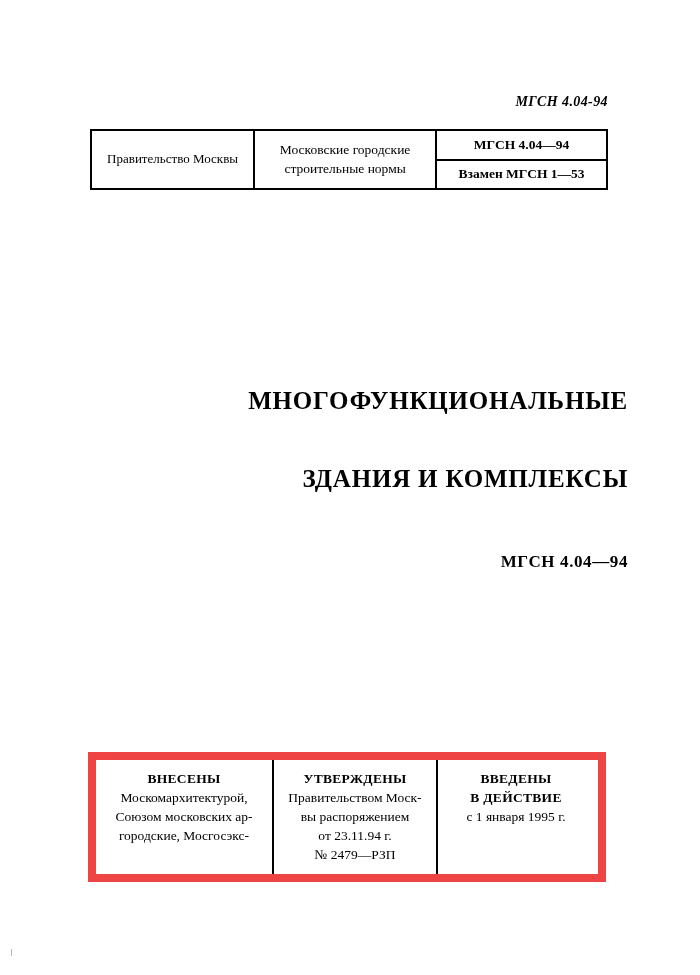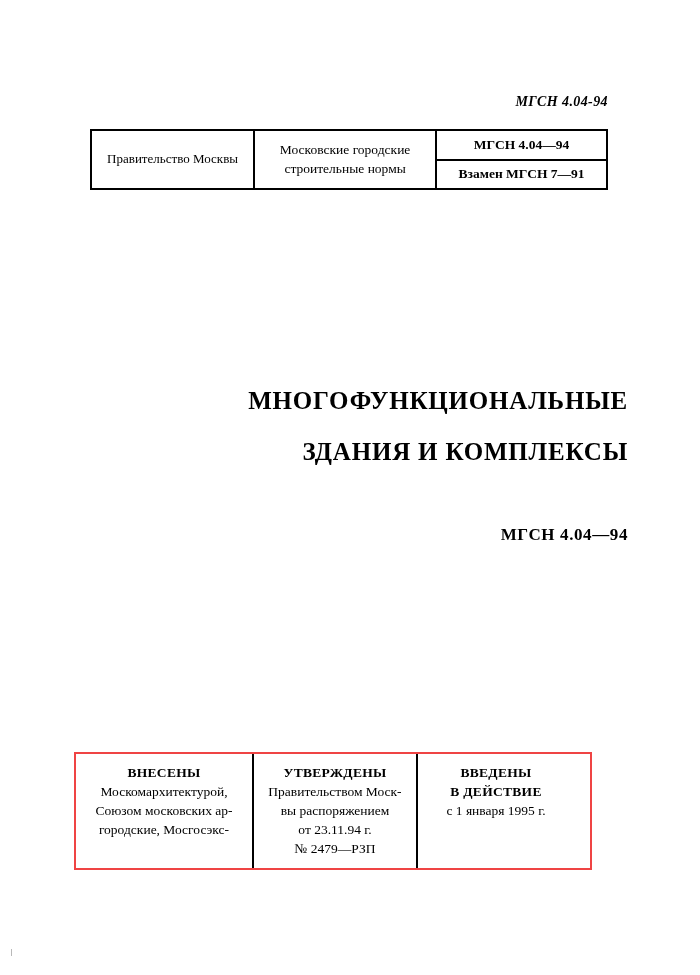--- a/index.html
+++ b/index.html
@@ -94,36 +94,36 @@
     width: 612px;
     text-align: right;
   }
   .title-line {
     font-size: 25px;
     font-weight: bold;
     letter-spacing: 0.8px;
     line-height: 30px;
   }
   .title-line.second {
-    margin-top: 21px;
+    margin-top: 48px;
   }
   .title-code {
     margin-top: 58px;
     font-size: 17px;
     font-weight: bold;
     letter-spacing: 0.6px;
   }
 
   
   .bottom-table {
     position: absolute;
     top: 752px;
-    left: 74px;
+    left: 88px;
     width: 518px;
-    border: 2px solid #ef4444;
+    border: 8px solid #ef4444;
     display: flex;
     box-sizing: border-box;
     background: #fff;
   }
   .bt-col {
     box-sizing: border-box;
     padding: 9px 5px 10px;
     text-align: center;
   }
   .bt-col-1 {
@@ -179,21 +179,21 @@
       <div class="tt-line">Правительство Москвы</div>
     </div>
 
     <div class="tt-col tt-col-2">
       <div class="tt-line">Московские городские</div>
       <div class="tt-line">строительные нормы</div>
     </div>
 
     <div class="tt-col tt-col-3">
       <div class="tt-sub top">МГСН 4.04—94</div>
-      <div class="tt-sub">Взамен МГСН 7—91</div>
+      <div class="tt-sub">Взамен МГСН 1—53</div>
     </div>
 
   </div>
 
   <div class="title-block">
     <div class="title-line">МНОГОФУНКЦИОНАЛЬНЫЕ</div>
     <div class="title-line second">ЗДАНИЯ И КОМПЛЕКСЫ</div>
     <div class="title-code">МГСН 4.04—94</div>
   </div>
 

